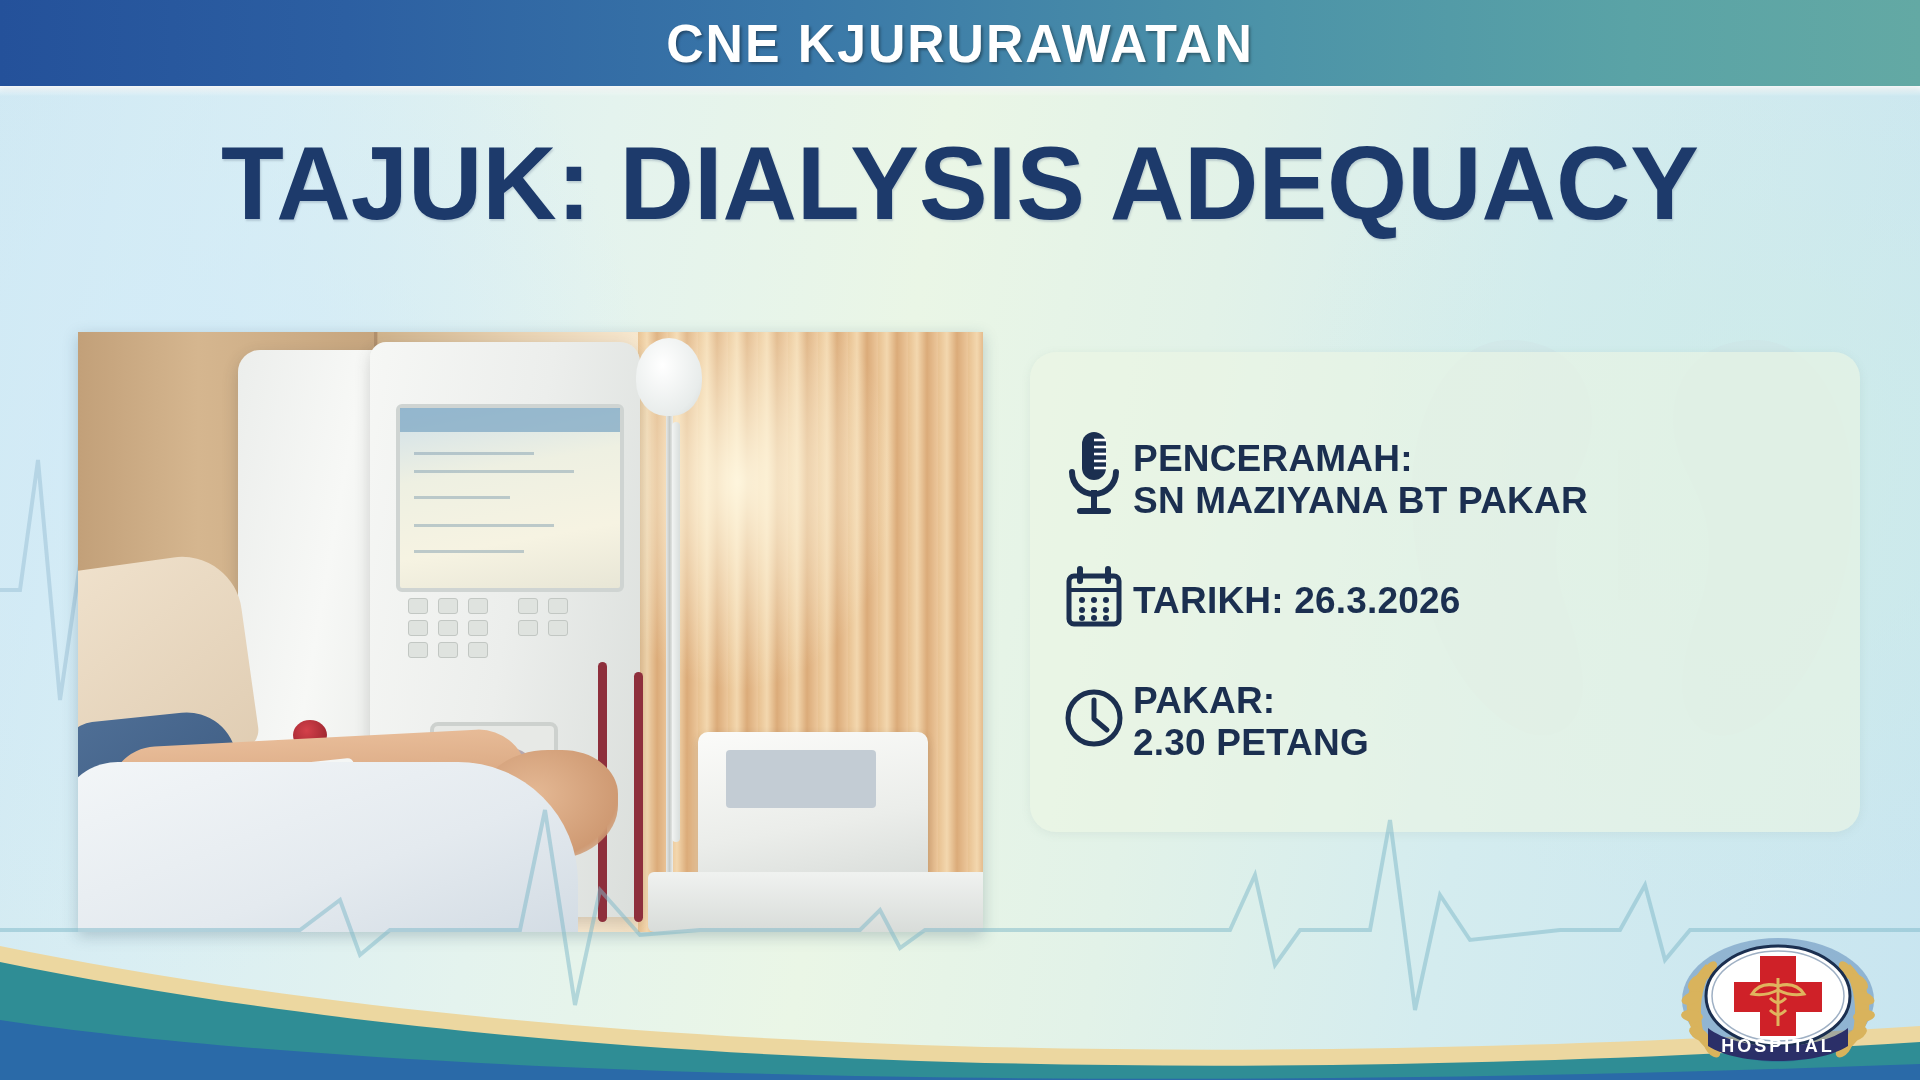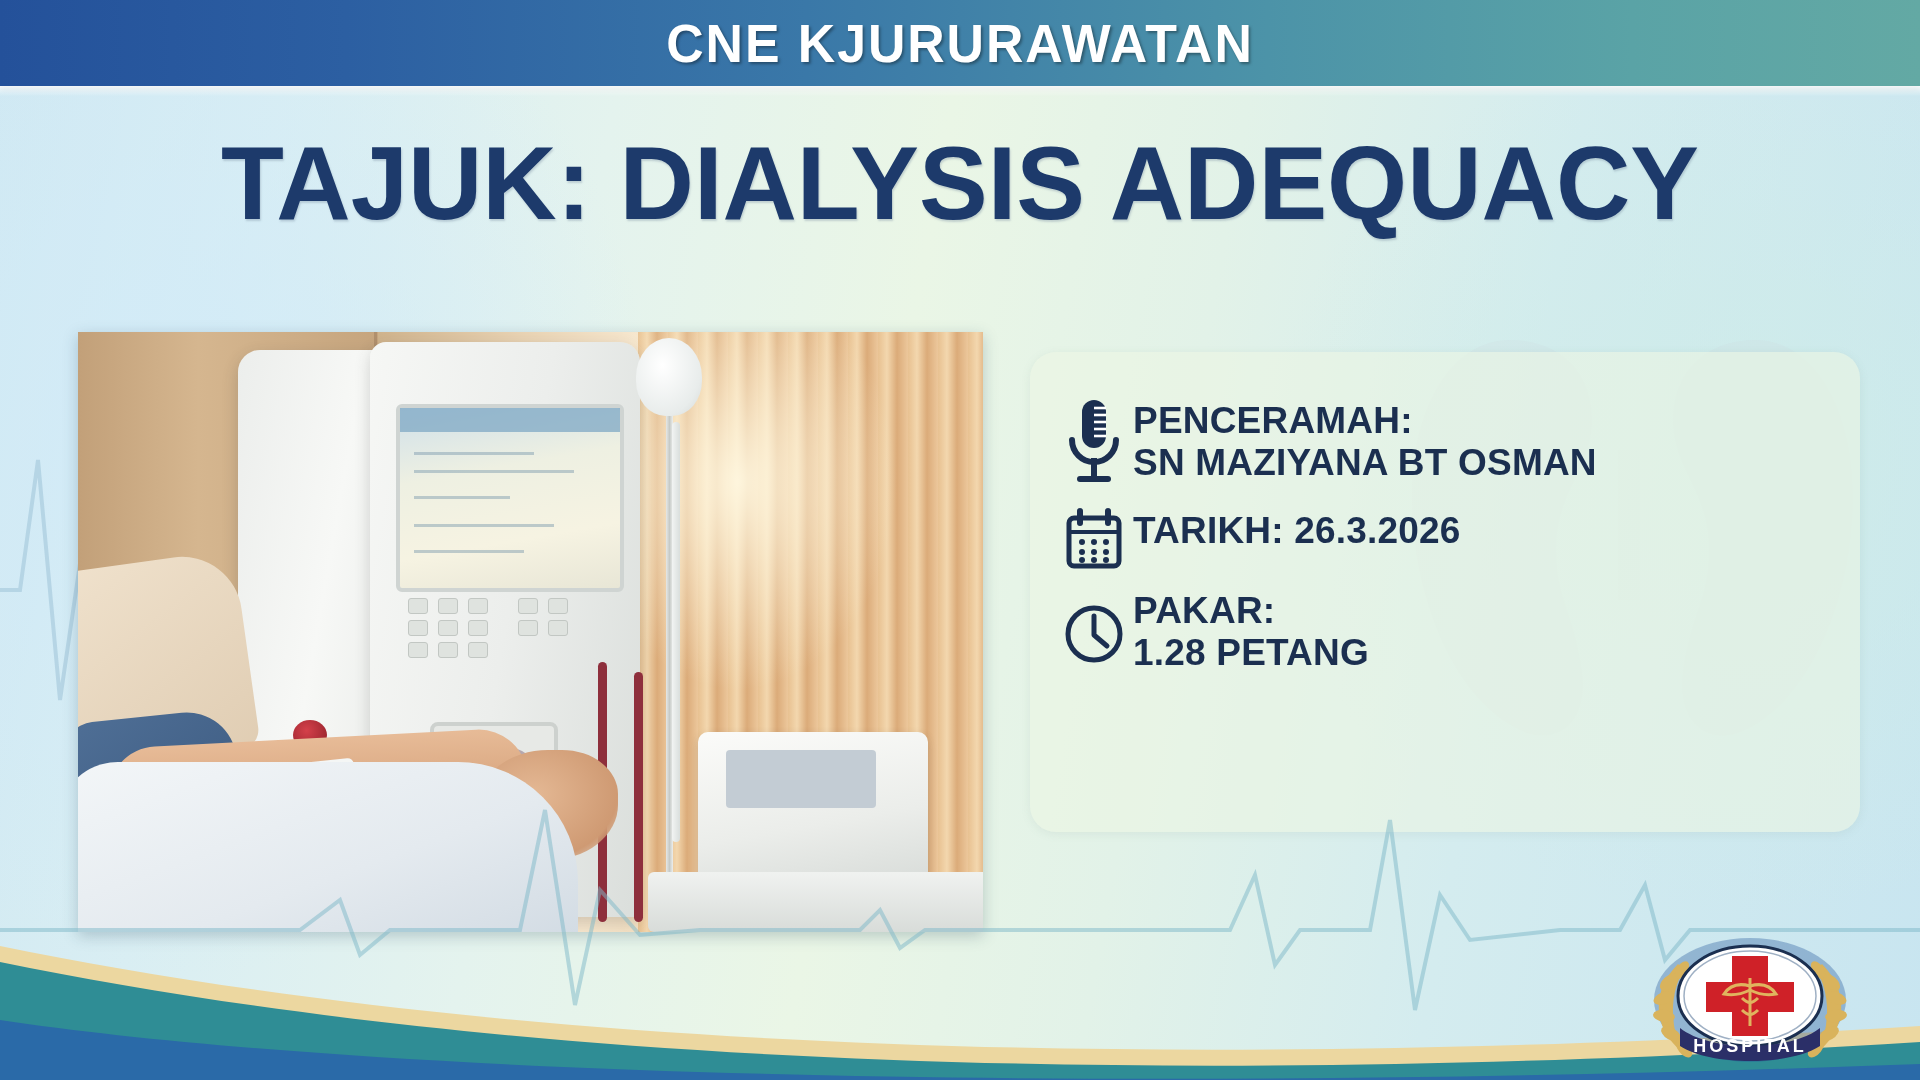--- a/index.html
+++ b/index.html
@@ -341,22 +341,23 @@
     box-shadow: 0 2px 10px rgba(120,150,140,.12);
   }
   .info-list {
     position: absolute;
     left: 1055px;
     top: 392px;
     width: 810px;
   }
   .info-row {
     display: flex;
-    align-items: flex-start;
+    align-items: center;
     margin-bottom: 6px;
+    margin-top: 32px;
   }
   .info-icon {
     flex: 0 0 78px;
     height: 104px;
     display: flex;
     align-items: center;
     justify-content: center;
   }
   .info-icon.small { height: 74px; }
   .info-text {
@@ -375,21 +376,21 @@
   .wave-wrap {
     position: absolute;
     left: 0; bottom: 0;
     width: 1920px; height: 230px;
     overflow: hidden;
   }
 
   
   .emblem {
     position: absolute;
-    right: 60px;
+    right: 32px;
     bottom: 6px;
     width: 220px;
     height: 140px;
   }
 </style>
 </head>
 <body>
 
 <div id="poster">
 
@@ -494,21 +495,21 @@
             <line x1="29" y1="31" x2="41" y2="31"></line>
             <line x1="29" y1="38" x2="41" y2="38"></line>
           </g>
           <path d="M7 42 a22 22 0 0 0 44 0" fill="none" stroke="#1b2f50" stroke-width="6" stroke-linecap="round"></path>
           <rect x="26" y="60" width="6" height="18" fill="#1b2f50"></rect>
           <rect x="12" y="78" width="34" height="6" rx="3" fill="#1b2f50"></rect>
         </svg>
       </div>
       <div class="info-text">
         <span class="ln">PENCERAMAH:</span>
-        <span class="ln">SN MAZIYANA BT OSMAN</span>
+        <span class="ln">SN MAZIYANA BT PAKAR</span>
       </div>
     </div>
 
     <div class="info-row">
       <div class="info-icon small">
         <svg width="58" height="62" viewBox="0 0 58 62">
           <rect x="4" y="10" width="50" height="48" rx="5" fill="none" stroke="#1b2f50" stroke-width="5"></rect>
           <path d="M15 3 v12" stroke="#1b2f50" stroke-width="6" stroke-linecap="round"></path>
           <path d="M43 3 v12" stroke="#1b2f50" stroke-width="6" stroke-linecap="round"></path>
           <line x1="4" y1="24" x2="54" y2="24" stroke="#1b2f50" stroke-width="4"></line>
@@ -532,21 +533,21 @@
 
     <div class="info-row">
       <div class="info-icon">
         <svg width="60" height="70" viewBox="0 0 60 70">
           <circle cx="30" cy="35" r="26" fill="none" stroke="#1b2f50" stroke-width="5"></circle>
           <path d="M30 17 v19 l13 11" fill="none" stroke="#1b2f50" stroke-width="5" stroke-linecap="round" stroke-linejoin="round"></path>
         </svg>
       </div>
       <div class="info-text">
         <span class="ln">PAKAR:</span>
-        <span class="ln">1.28 PETANG</span>
+        <span class="ln">2.30 PETANG</span>
       </div>
     </div>
 
 
   </div>
 
   <svg class="ecg-bottom" viewBox="0 0 1920 240" preserveAspectRatio="none">
     <polyline points="0,150 300,150 340,120 360,175 390,150 520,150 545,30 575,225 600,110 640,155 700,150 860,150 880,130 900,168 925,150 1230,150 1255,95 1275,185 1300,150 1370,150 1390,40 1415,230 1440,115 1470,160 1560,150 1620,150 1645,105 1665,180 1690,150 1920,150" fill="none" stroke="#7fb9c9" stroke-width="4"></polyline>
   </svg>
 

